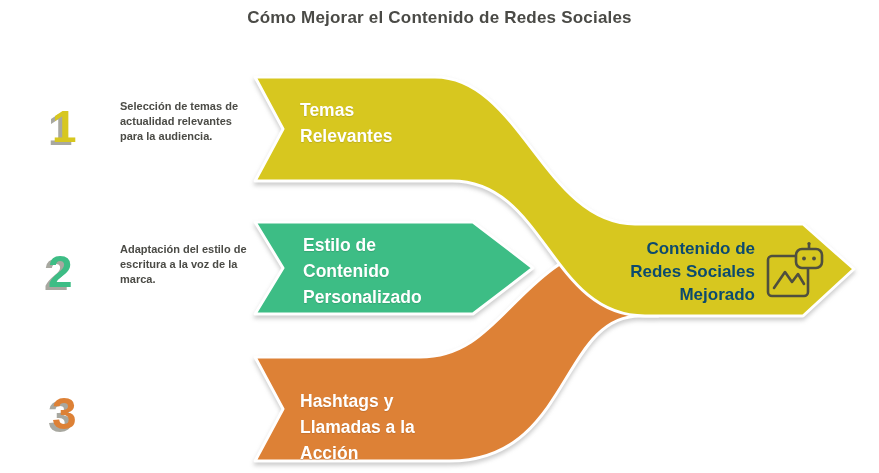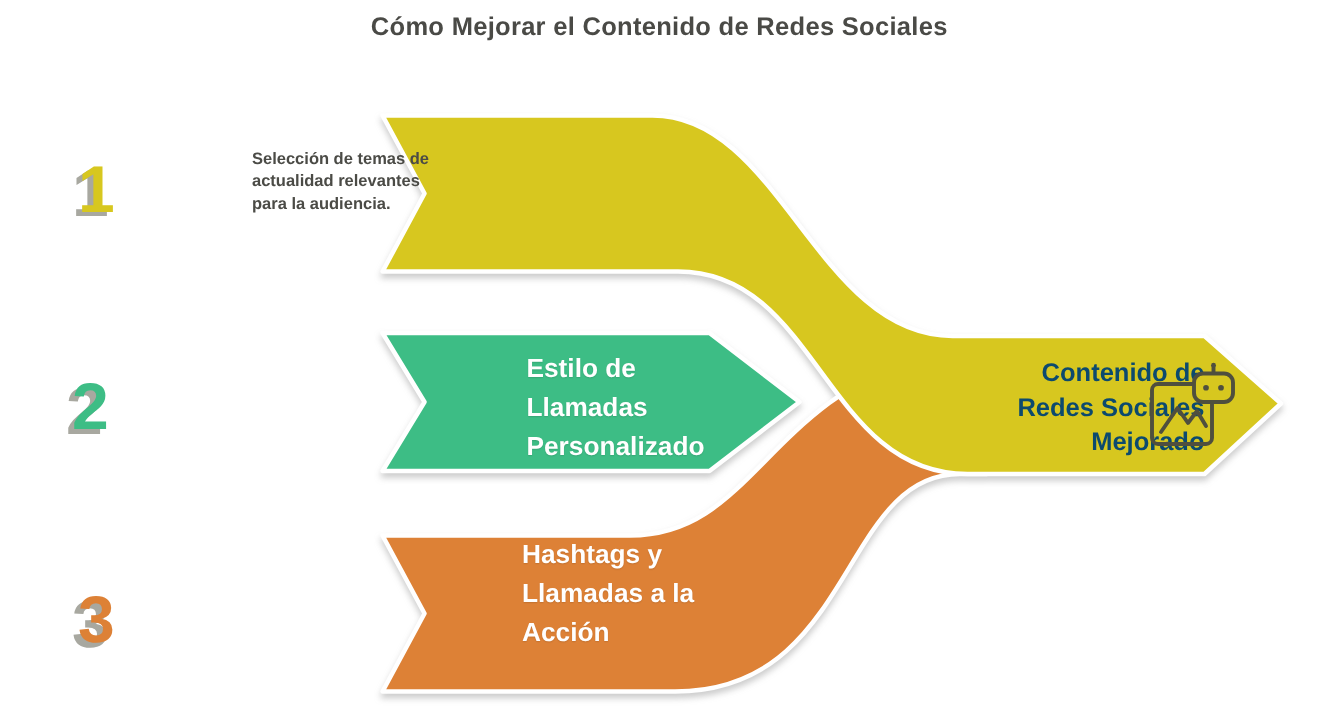--- a/index.html
+++ b/index.html
@@ -1,20 +1,20 @@
 <!DOCTYPE html>
 <html><head>
 <meta charset="utf-8">
 <style>
   html,body{margin:0;padding:0;background:#ffffff;}
   #stage{
     position:relative;width:879px;height:473px;background:#ffffff;overflow:hidden;
     font-family:"Liberation Sans", sans-serif;
   }
-  .pre{white-space:pre-line;margin-left:48px;}
+  .pre{white-space:pre-line;}
   #diagram-svg{position:absolute;left:0;top:0;}
   .ribbon{stroke:#ffffff;stroke-width:3;stroke-linejoin:round;}
   .shadowed{filter:drop-shadow(0 3px 2px rgba(110,110,110,0.35));}
 
   .page-title{
     position:absolute;left:0;top:8px;width:879px;text-align:center;
     font-size:17px;font-weight:700;color:#4a4a46;letter-spacing:.2px;
   }
   .step-number{
     position:absolute;font-size:44px;font-weight:800;line-height:1;
@@ -28,21 +28,21 @@
   }
   .desc-1{left:120px;top:99px;width:118px;}
   .desc-2{left:120px;top:242px;width:142px;}
   .desc-3{left:120px;top:371px;width:146px;}
   .ribbon-label{
     position:absolute;color:#ffffff;font-size:17.5px;font-weight:700;line-height:26px;
     text-shadow:0 1px 1px rgba(0,0,0,0.12);
   }
   .label-1{left:300px;top:97px;}
   .label-2{left:303px;top:232px;}
-  .label-3{left:300px;top:356px;}
+  .label-3{left:300px;top:388px;}
   .output-label{
     position:absolute;left:600px;top:237px;width:155px;text-align:right;
     color:#0c4a6e;font-size:17px;font-weight:700;line-height:23px;
   }
   #output-icon{position:absolute;left:761px;top:241px;}
 </style>
 </head>
 <body>
 
 <div id="stage">
@@ -59,25 +59,28 @@
                L645,316 C550,316 545,181 452,181 L255,181 L283,129 Z" fill="#d7c71f"></path>
     </g>
   </svg>
 
   <div class="page-title">Cómo Mejorar el Contenido de Redes Sociales</div>
 
   <div class="step-number num-1">1</div>
   <div class="step-desc desc-1 pre">Selección de temas de actualidad relevantes para la audiencia.</div>
 
   <div class="step-number num-2">2</div>
+  <div class="step-desc desc-2 pre">Adaptación del estilo de escritura a la voz de la marca.</div>
 
   <div class="step-number num-3">3</div>
 
+  <div class="ribbon-label label-1 pre">Temas
+Relevantes</div>
   <div class="ribbon-label label-2 pre">Estilo de
-Llamadas
+Contenido
 Personalizado</div>
   <div class="ribbon-label label-3 pre">Hashtags y
 Llamadas a la
 Acción</div>
 
   <div class="output-label pre">Contenido de
 Redes Sociales
 Mejorado</div>
 
   <svg id="output-icon" width="68" height="62" viewBox="0 0 68 62">

